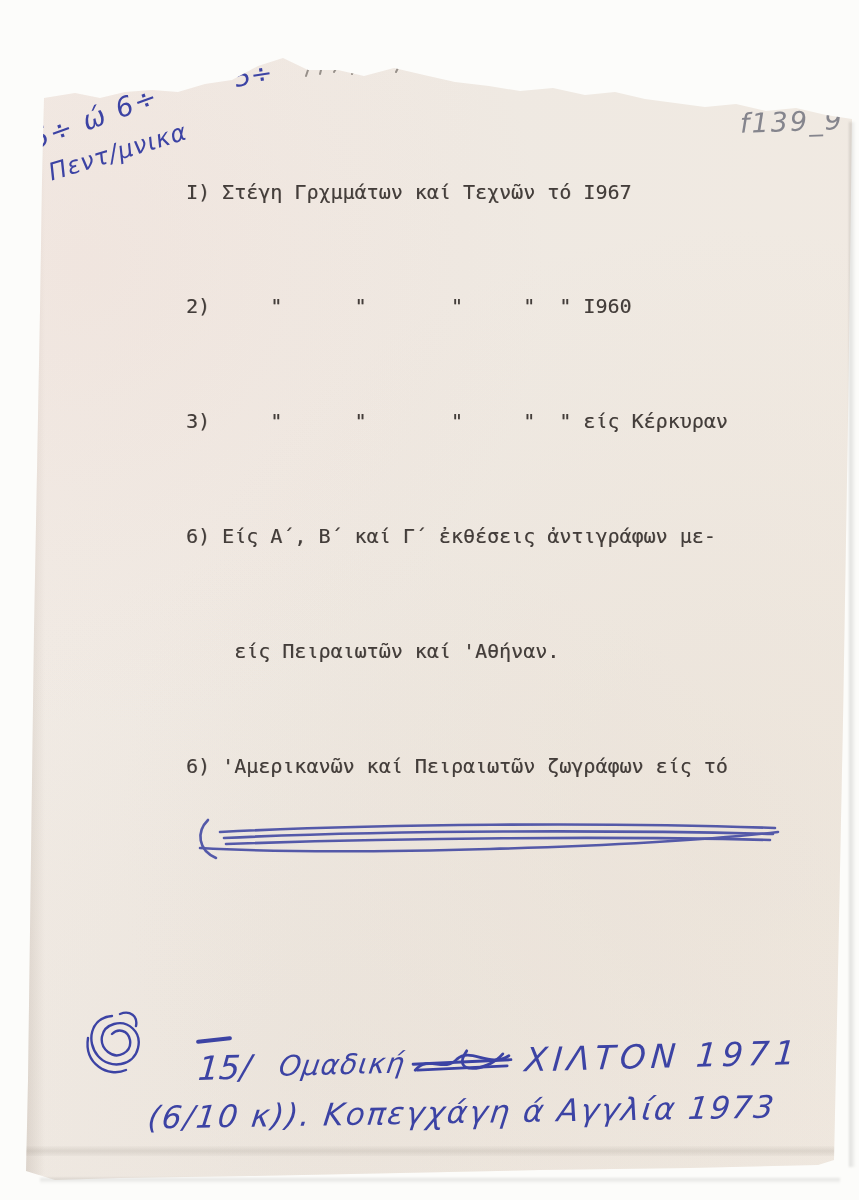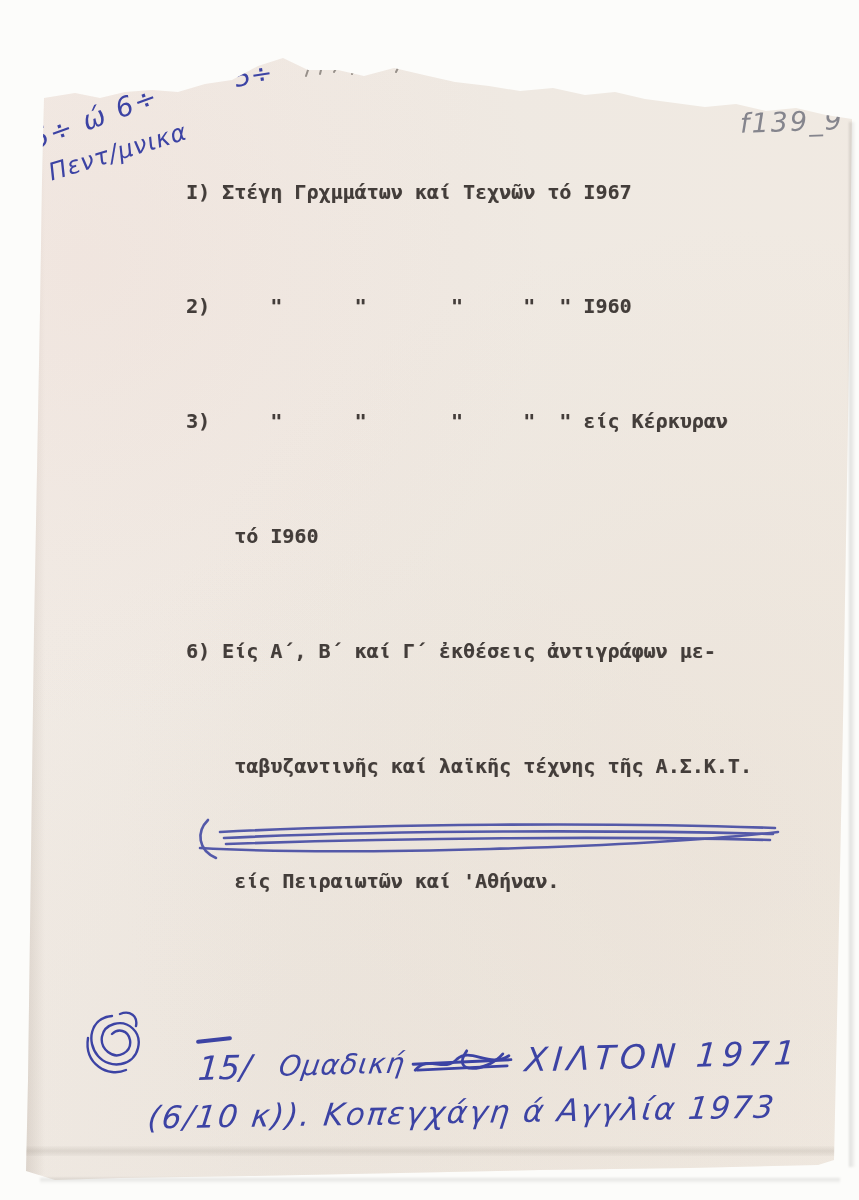--- a/index.html
+++ b/index.html
@@ -31,21 +31,21 @@
     background:linear-gradient(to bottom,rgba(0,0,0,0.01),rgba(95,85,72,0.13) 50%,rgba(0,0,0,0.02));}
   .shadow-right{position:absolute;left:849px;top:122px;width:7px;height:1045px;
     background:linear-gradient(to right,rgba(0,0,0,0.12),rgba(0,0,0,0));filter:blur(1px);}
   .shadow-bottom{position:absolute;left:40px;top:1178px;width:800px;height:6px;
     background:linear-gradient(to bottom,rgba(0,0,0,0.10),rgba(0,0,0,0));filter:blur(1px);}
   
   .typed-block{position:absolute;left:186px;top:96px;white-space:pre;
     font-family:"DejaVu Sans Mono","DejaVu Sans",monospace;
     font-size:20px;line-height:38.3px;color:#433d3a;
     text-shadow:0.4px 0.4px 0.3px rgba(67,60,54,0.45);}
-  .typed-line{height:38.3px;font-weight:bold;}
+  .typed-line{height:38.3px;}
   
   .ink{color:#3c43a4;font-family:"DejaVu Sans",sans-serif;font-style:italic;}
   .margin-note-1{position:absolute;left:28px;top:102px;font-size:27px;transform:rotate(-20deg);letter-spacing:2px;}
   .margin-note-2{position:absolute;left:46px;top:138px;font-size:24px;transform:rotate(-17deg);letter-spacing:1px;}
   .top-edge-note{position:absolute;left:234px;top:60px;font-size:26px;transform:rotate(-9deg);}
   .folio{position:absolute;left:740px;top:106px;font-size:27px;color:#85858d;
     font-family:"DejaVu Sans",sans-serif;font-style:italic;transform:rotate(-2deg);letter-spacing:2px;}
   .hand-line-15{position:absolute;left:198px;top:1041px;display:flex;align-items:center;
     transform:rotate(-1.5deg);}
   .hand-15-num{font-size:33px;transform:skewX(-6deg);}
@@ -68,24 +68,23 @@
     <div class="fold-crease"></div>
 
     <svg class="svg-abs" style="left:300px;top:56px;" width="140" height="26">
       <path d="M6,20 L10,8 M20,18 L22,10 M34,16 L40,6 M52,18 L56,10 M70,14 L78,6 M96,16 L100,8 M112,14 L120,6" stroke="#97908a" stroke-width="2" fill="none" stroke-linecap="round"></path>
     </svg>
 
     <div class="typed-block">
       <div class="typed-line">Ι) Στέγη Γρχμμάτων καί Τεχνῶν τό Ι967</div>
       <div class="typed-line">2)     "      "       "     "  " Ι960</div>
       <div class="typed-line">3)     "      "       "     "  " είς Κέρκυραν</div>
-      <div class="typed-line">    τό Ι960</div>
       <div class="typed-line">6) Είς Α΄, Β΄ καί Γ΄ ἐκθέσεις ἀντιγράφων με-</div>
-      <div class="typed-line">    ταβυζαντινῆς καί λαϊκῆς τέχνης τῆς Α.Σ.Κ.Τ.</div>
       <div class="typed-line">    είς Πειραιωτῶν καί 'Αθήναν.</div>
+      <div class="typed-line">6) 'Αμερικανῶν καί Πειραιωτῶν ζωγράφων είς τό</div>
       
       
       
       
       
       
       
       
       
       

